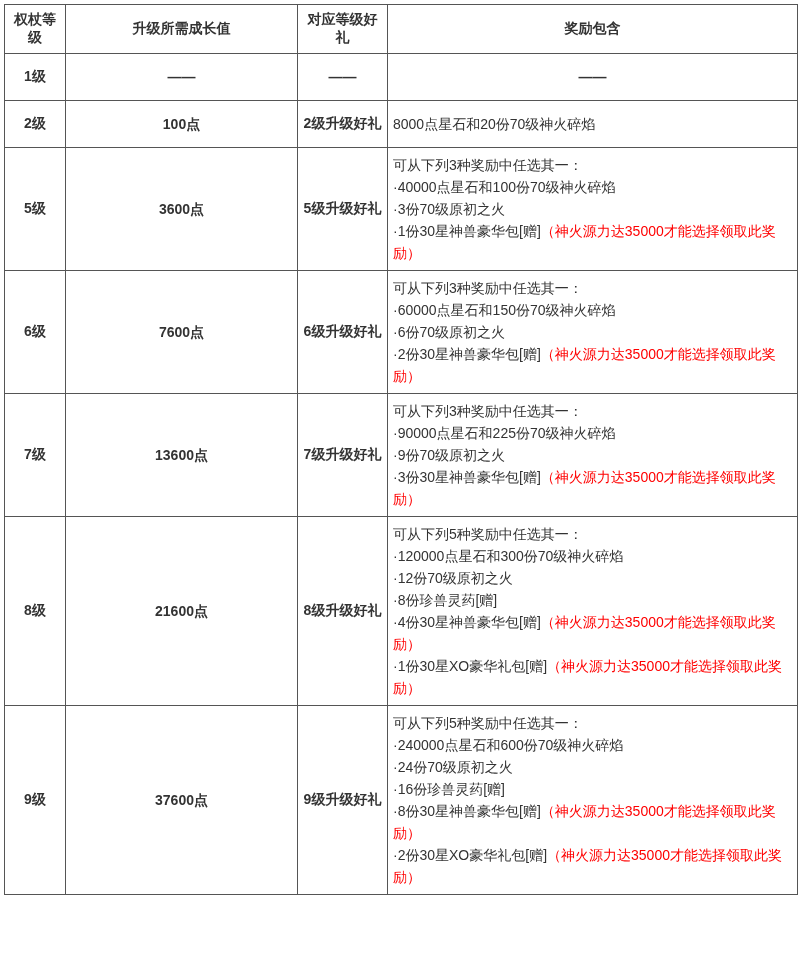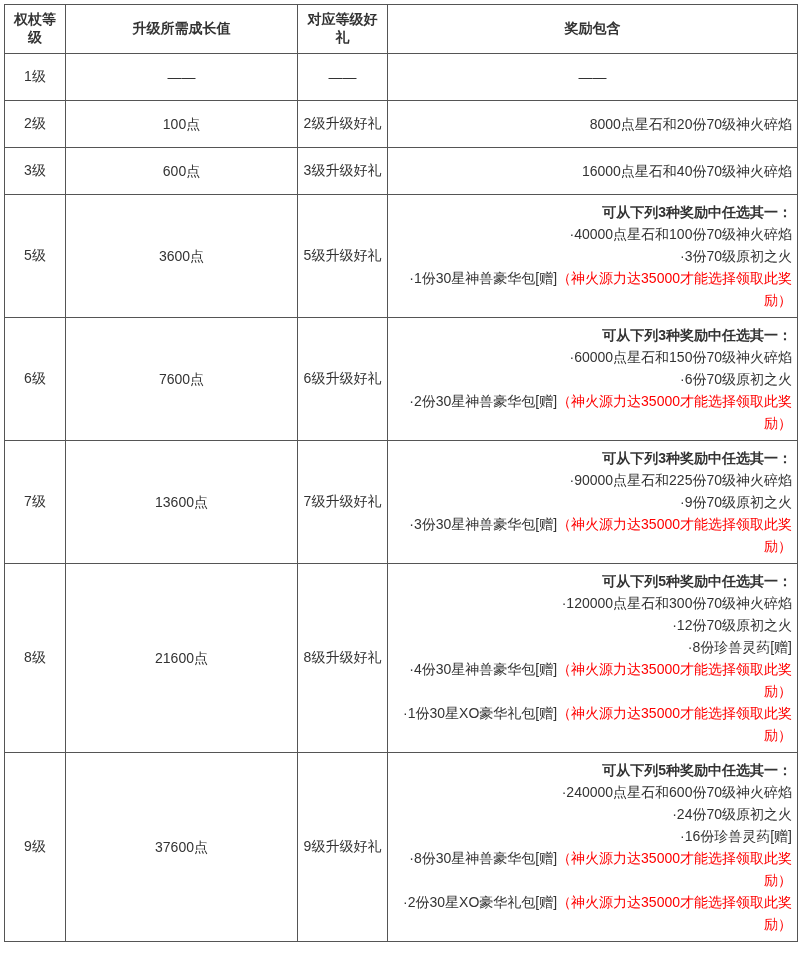--- a/index.html
+++ b/index.html
@@ -27,26 +27,26 @@
   thead th {
     font-weight: bold;
     text-align: center;
     font-size: 14px;
     color: var(--text);
   }
   tbody tr { height: 47px; }
   tbody tr:nth-child(n+5) { height: 107px; }
   tbody tr:nth-child(n+8) { height: 133px; }
   tbody tr:nth-child(10) { height: 139px; }
-  td.c-center { text-align: center; }
+  td.c-center { text-align: center; font-weight: bold; }
   td.c-growth div { line-height: 21px; }
-  td.c-rewards { text-align: right; padding-left: 7px; padding-right: 7px; }
+  td.c-rewards { text-align: left; padding-left: 7px; padding-right: 7px; }
   td.c-rewards.c-center { text-align: center; }
   .reward-line { line-height: 22px; }
-  .reward-line.bold { font-weight: bold; }
+  .reward-line.bold { font-weight: normal; }
   .red { color: var(--red); }
 </style>
 </head>
 <body>
 
 <div class="page">
   <table class="rewards-table">
     <colgroup>
       <col style="width:61px">
       <col style="width:232px">
@@ -73,30 +73,20 @@
           </td>
         </tr>
         <tr>
           <td class="c-center">2级</td>
           <td class="c-center c-growth">
             <div>100点</div>
           </td>
           <td class="c-center">2级升级好礼</td>
           <td class="c-rewards">
             <div class="reward-line"><span>8000点星石和20份70级神火碎焰</span></div>
-          </td>
-        </tr>
-        <tr>
-          <td class="c-center">3级</td>
-          <td class="c-center c-growth">
-            <div>600点</div>
-          </td>
-          <td class="c-center">3级升级好礼</td>
-          <td class="c-rewards">
-            <div class="reward-line"><span>16000点星石和40份70级神火碎焰</span></div>
           </td>
         </tr>
         <tr>
           <td class="c-center">5级</td>
           <td class="c-center c-growth">
             <div>3600点</div>
           </td>
           <td class="c-center">5级升级好礼</td>
           <td class="c-rewards">
             <div class="reward-line bold"><span>可从下列3种奖励中任选其一：</span></div>

